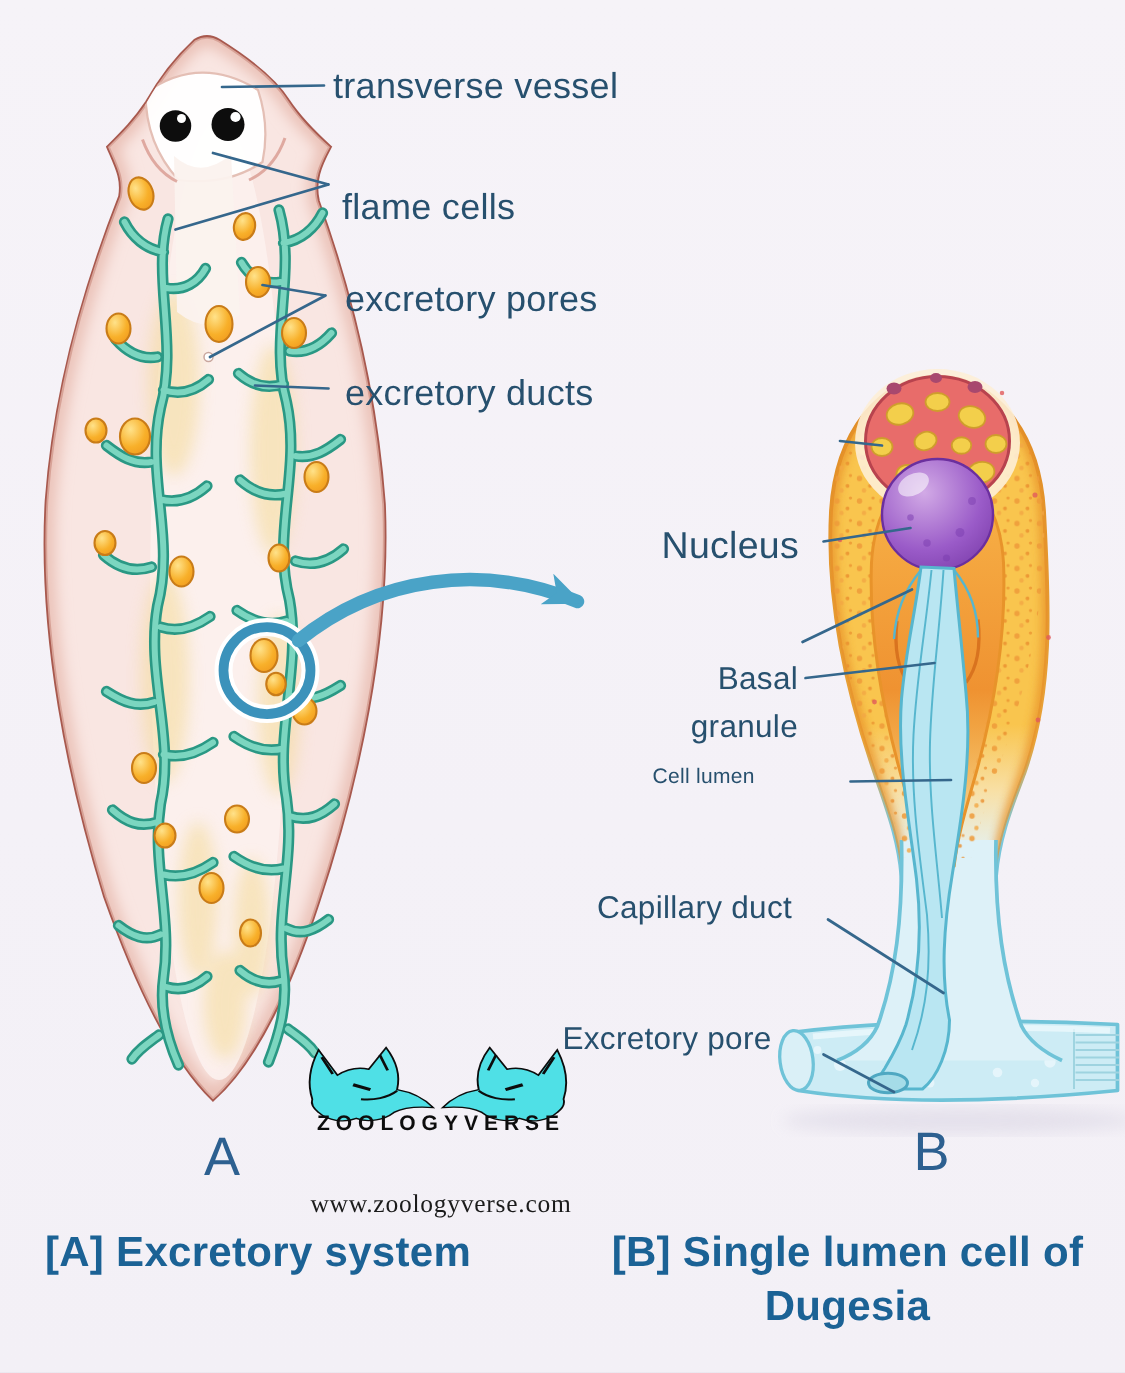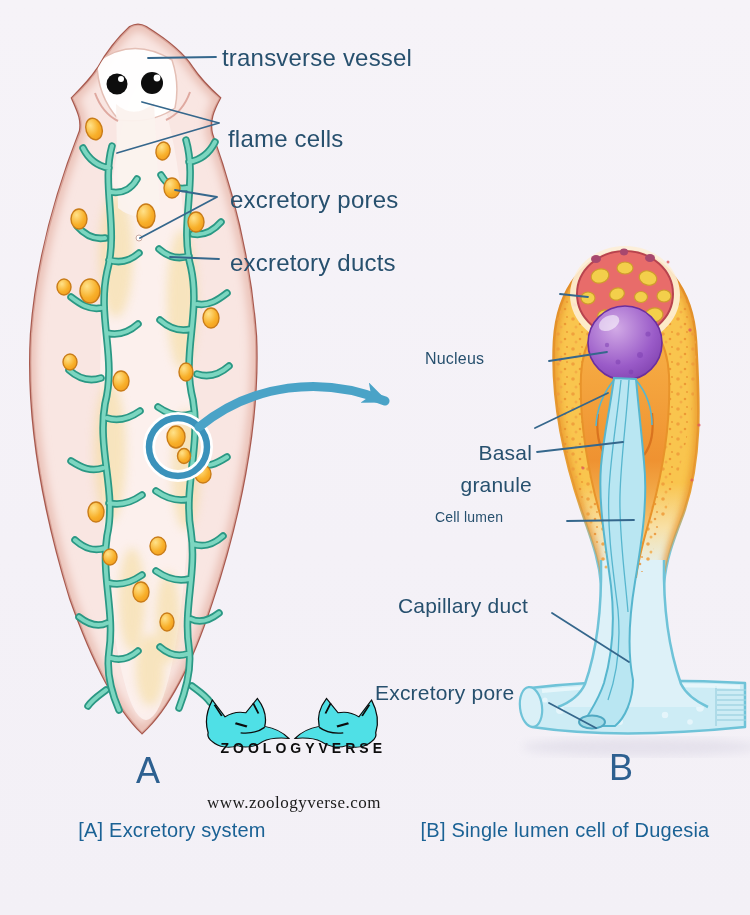--- a/index.html
+++ b/index.html
@@ -13,38 +13,38 @@
   .lbl{
     position:absolute;color:#27506e;font-size:24px;line-height:1.15;
     white-space:nowrap;letter-spacing:.2px;
   }
   .lbl.wrap{white-space:normal;}
   #lbl-transverse{left:222px;top:44px;}
   #lbl-flamecells{left:228px;top:113px;margin-top:12px;}
   #lbl-excpores{left:230px;top:186px;}
   #lbl-excducts{left:230px;top:249px;}
   #lbl-globules{left:415px;top:248px;width:146px;text-align:right;line-height:1.5;font-size:21px;}
-  #lbl-nucleus{left:425px;top:350px;font-size:16px;text-align:center;}
+  #lbl-nucleus{left:441px;top:350px;font-size:25px;text-align:center;}
   #lbl-basal{left:428px;top:405px;width:104px;text-align:right;line-height:1.5;font-size:21px;margin-top:32px;}
   #lbl-celllumen{left:435px;top:509px;font-size:14px;}
   #lbl-capillary{left:398px;top:594px;font-size:21px;}
   #lbl-excpore{left:375px;top:681px;font-size:21px;}
   .panel-letter{
     position:absolute;color:#2d6090;font-size:36px;text-align:center;
   }
   #letter-a{left:118px;top:750px;width:60px;}
   #letter-b{left:586px;top:747px;width:70px;}
   .caption{
-    position:absolute;color:#1b6295;font-size:20px;font-weight:400;
+    position:absolute;color:#1b6295;font-size:28px;font-weight:700;
     text-align:center;letter-spacing:.2px;
   }
   #caption-a{left:24px;top:819px;width:296px;}
   #caption-b{left:398px;top:817px;width:334px;line-height:1.3;}
   #logo-text{
-    position:absolute;left:202px;top:740px;width:184px;text-align:right;
+    position:absolute;left:202px;top:740px;width:184px;text-align:center;
     font-size:14px;font-weight:bold;color:#0d0d0d;letter-spacing:4px;
   }
   #logo-url{
     position:absolute;left:192px;top:793px;width:204px;text-align:center;
     font-family:"Liberation Serif",serif;font-size:17px;color:#1b1b1b;letter-spacing:.5px;
   }
 </style>
 </head>
 <body>
 

